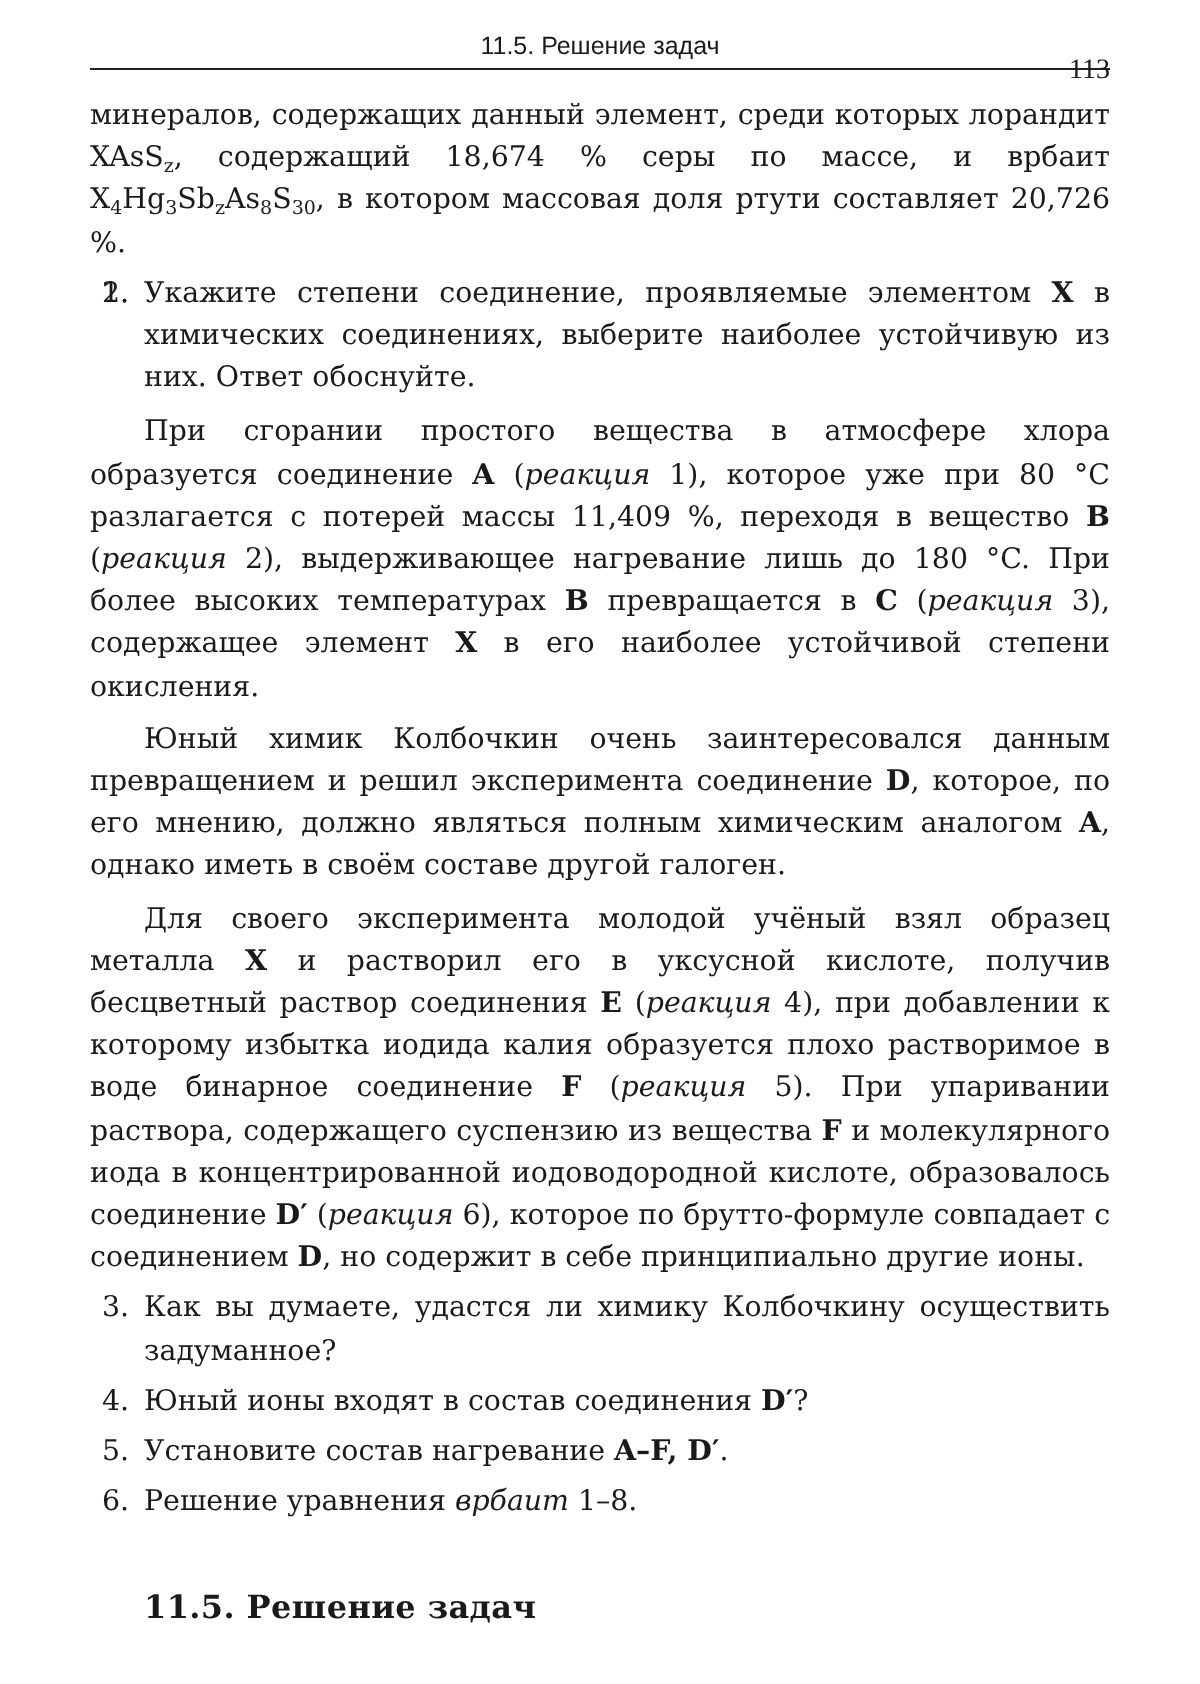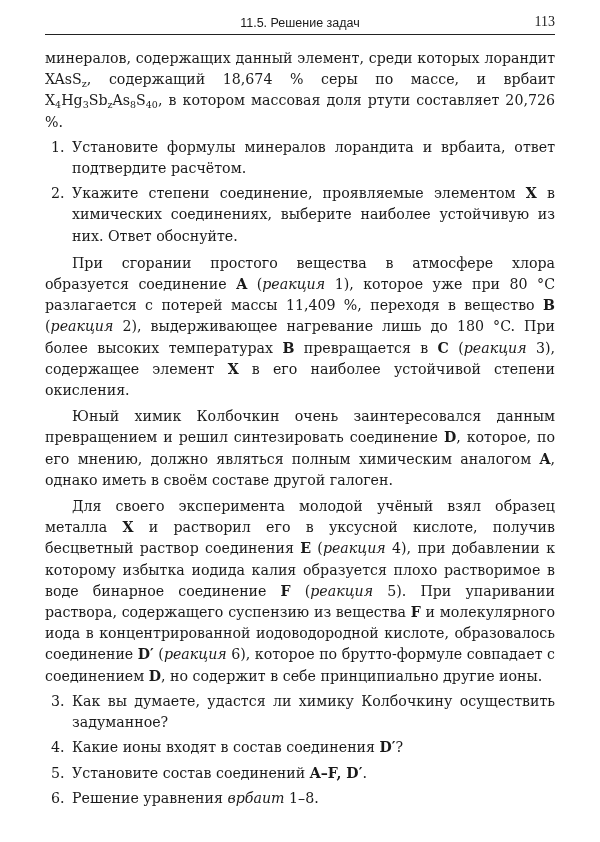--- a/index.html
+++ b/index.html
@@ -9,21 +9,21 @@
     color: #1a1a1a;
   }
   .page { position: absolute; left: 45px; top: 0; width: 510px; }
   .running-head {
     position: absolute; left: 0; top: 14px; width: 510px; height: 20px;
     border-bottom: 1.5px solid #222;
     font-family: "Liberation Sans", "DejaVu Sans", sans-serif;
     font-size: 13px;
   }
   .running-head .title { position: absolute; left: 0; right: 0; text-align: center; top: 2px; font-size: 12.5px; }
-  .running-head .pageno { position: absolute; right: 0; top: 0; font-size: 14px; font-family: "Liberation Serif", serif; }
+  .running-head .pageno { position: absolute; right: 0; top: 14px; font-size: 14px; font-family: "Liberation Serif", serif; }
   .body { position: absolute; left: 0; top: 48px; width: 510px; font-size: 14.2px; line-height: 21.2px; text-align: justify; }
   p { margin: 0; }
   .indent { text-indent: 27px; }
   .mt { margin-top: 5px; }
   ol.q { list-style: none; margin: 4px 0 6px 0; padding: 0; }
   ol.q li { position: relative; padding-left: 27px; margin-bottom: 4px; }
   ol.q li .num { position: absolute; left: 6px; top: 0; }
   b { font-weight: bold; }
   i { font-style: italic; }
   sub { font-size: 9.5px; vertical-align: -3px; line-height: 0; }
@@ -34,36 +34,36 @@
 
 <div class="page">
 
   <div class="running-head">
     <span class="title">11.5. Решение задач</span>
     <span class="pageno">113</span>
   </div>
 
   <div class="body">
 
-    <p><span>минералов, содержащих данный элемент, среди которых лорандит XAsS</span><sub>z</sub><span>, содержащий 18,674 % серы по массе, и врбаит X</span><sub>4</sub><span>Hg</span><sub>3</sub><span>Sb</span><sub>z</sub><span>As</span><sub>8</sub><span>S</span><sub>40</sub><span>, в котором массовая доля ртути составляет 20,726 %.</span></p>
+    <p><span>минералов, содержащих данный элемент, среди которых лорандит XAsS</span><sub>z</sub><span>, содержащий 18,674 % серы по массе, и врбаит X</span><sub>4</sub><span>Hg</span><sub>3</sub><span>Sb</span><sub>z</sub><span>As</span><sub>8</sub><span>S</span><sub>30</sub><span>, в котором массовая доля ртути составляет 20,726 %.</span></p>
 
     <ol class="q">
-      <li><span class="num">1.</span><span>Установите формулы минералов лорандита и врбаита, ответ подтвердите расчётом.</span></li>
+      <li><span class="num">1.</span></li>
       <li><span class="num">2.</span><span>Укажите степени соединение, проявляемые элементом </span><b>X</b><span> в химических соединениях, выберите наиболее устойчивую из них. Ответ обоснуйте.</span></li>
     </ol>
 
     <p class="indent"><span>При сгорании простого вещества в атмосфере хлора образуется соединение </span><b>A</b><span> (</span><i>реакция</i><span> 1), которое уже при 80 °C разлагается с потерей массы 11,409 %, переходя в вещество </span><b>B</b><span> (</span><i>реакция</i><span> 2), выдерживающее нагревание лишь до 180 °C. При более высоких температурах </span><b>B</b><span> превращается в </span><b>C</b><span> (</span><i>реакция</i><span> 3), содержащее элемент </span><b>X</b><span> в его наиболее устойчивой степени окисления.</span></p>
 
-    <p class="indent mt"><span>Юный химик Колбочкин очень заинтересовался данным превращением и решил синтезировать соединение </span><b>D</b><span>, которое, по его мнению, должно являться полным химическим аналогом </span><b>A</b><span>, однако иметь в своём составе другой галоген.</span></p>
+    <p class="indent mt"><span>Юный химик Колбочкин очень заинтересовался данным превращением и решил эксперимента соединение </span><b>D</b><span>, которое, по его мнению, должно являться полным химическим аналогом </span><b>A</b><span>, однако иметь в своём составе другой галоген.</span></p>
 
     <p class="indent mt"><span>Для своего эксперимента молодой учёный взял образец металла </span><b>X</b><span> и растворил его в уксусной кислоте, получив бесцветный раствор соединения </span><b>E</b><span> (</span><i>реакция</i><span> 4), при добавлении к которому избытка иодида калия образуется плохо растворимое в воде бинарное соединение </span><b>F</b><span> (</span><i>реакция</i><span> 5). При упаривании раствора, содержащего суспензию из вещества </span><b>F</b><span> и молекулярного иода в концентрированной иодоводородной кислоте, образовалось соединение </span><b>D′</b><span> (</span><i>реакция</i><span> 6), которое по брутто-формуле совпадает с соединением </span><b>D</b><span>, но содержит в себе принципиально другие ионы.</span></p>
 
     <ol class="q">
       <li><span class="num">3.</span><span>Как вы думаете, удастся ли химику Колбочкину осуществить задуманное?</span></li>
-      <li><span class="num">4.</span><span>Какие ионы входят в состав соединения </span><b>D′</b><span>?</span></li>
-      <li><span class="num">5.</span><span>Установите состав соединений </span><b>A–F, D′</b><span>.</span></li>
+      <li><span class="num">4.</span><span>Юный ионы входят в состав соединения </span><b>D′</b><span>?</span></li>
+      <li><span class="num">5.</span><span>Установите состав нагревание </span><b>A–F, D′</b><span>.</span></li>
       <li><span class="num">6.</span><span>Решение уравнения </span><i>врбаит</i><span> 1–8.</span></li>
     </ol>
 
     <div class="section-title">11.5. Решение задач</div>
 
   </div>
 </div>
 
 </body></html>

